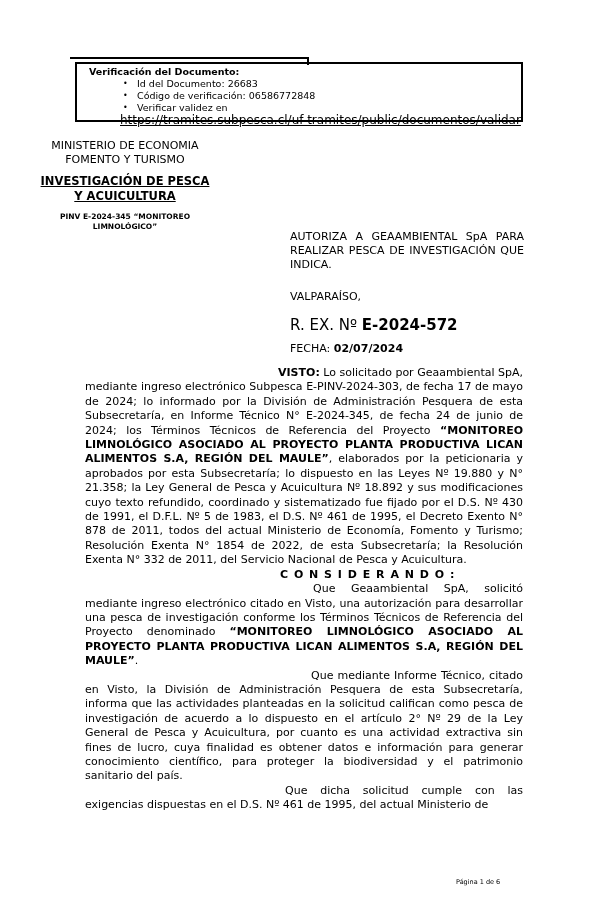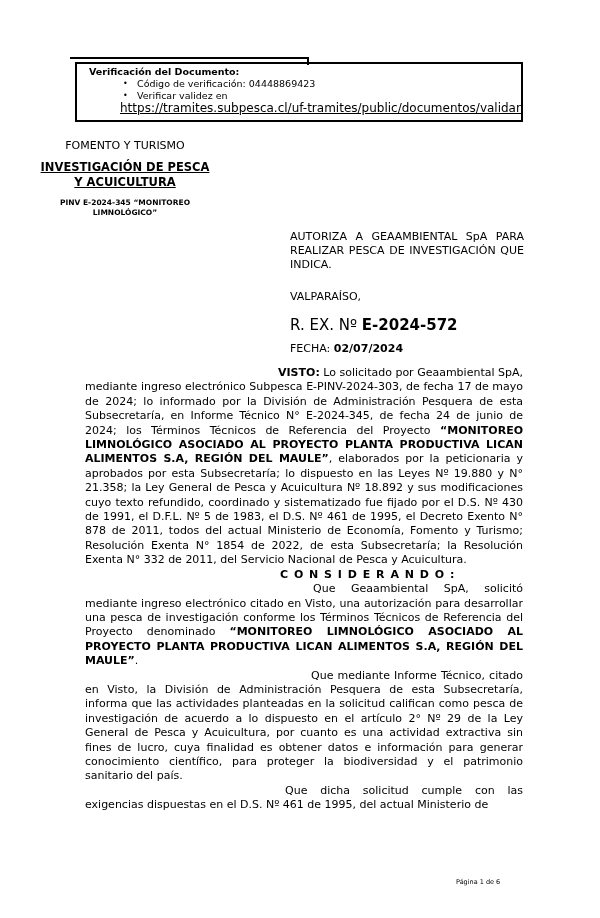--- a/index.html
+++ b/index.html
@@ -60,28 +60,30 @@
 </head>
 <body>
 
 <div class="page">
 
   <div class="corner-line"></div>
 
   <div class="verify-box">
     <div class="verify-title">Verificación del Documento:</div>
     <ul class="verify-list">
-      <li><span class="verify-bullet">•</span><span>Código de verificación: 04448869423</span></li>
+      <li><span class="verify-bullet">•</span><span>Id del Documento: 26683</span></li>
+      <li><span class="verify-bullet">•</span><span>Código de verificación: 06586772848</span></li>
       <li><span class="verify-bullet">•</span><span>Verificar validez en</span></li>
     </ul>
     <a class="verify-url">https://tramites.subpesca.cl/uf-tramites/public/documentos/validar</a>
   </div>
 
   <div class="letterhead">
     <div class="ministry">
+      <div>MINISTERIO DE ECONOMIA</div>
       <div>FOMENTO Y TURISMO</div>
     </div>
     <div class="agency">
       <div>INVESTIGACIÓN DE PESCA</div>
       <div>Y ACUICULTURA</div>
     </div>
     <div class="ref">
       <div>PINV E-2024-345 “MONITOREO</div>
       <div>LIMNOLÓGICO”</div>
     </div>

